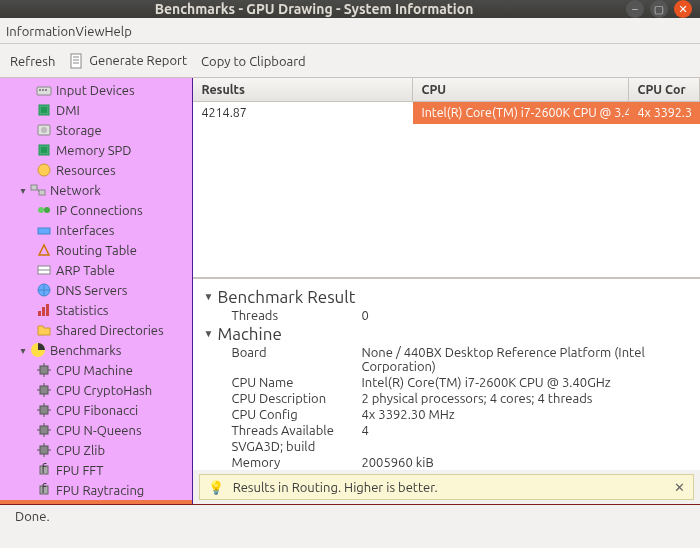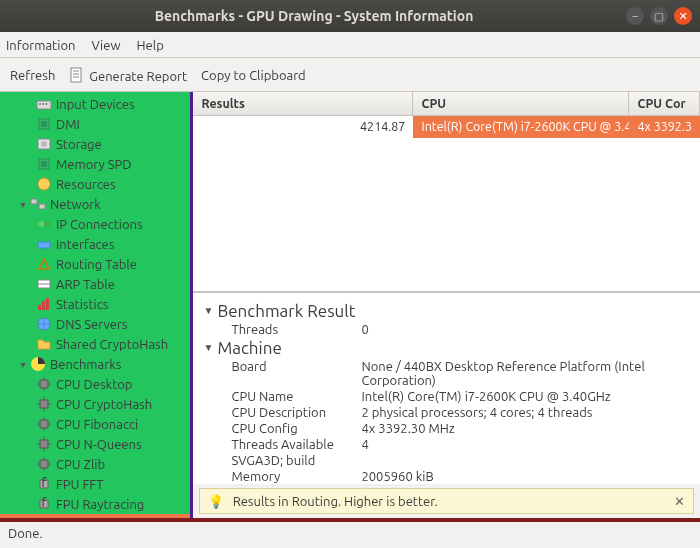--- a/index.html
+++ b/index.html
@@ -1,54 +1,54 @@
 <!DOCTYPE html>
 <html><head>
 <meta charset="utf-8">
 <style>
 * { margin:0; padding:0; box-sizing:border-box; font-family:"Ubuntu","Segoe UI",sans-serif; font-size:13px; color:#3c3c3c }
 body { background:#f2f1f0; width:700px; height:548px; overflow:hidden }
-.titlebar { background:linear-gradient(#4a4a48,#3c3b37); height:32px; display:flex; align-items:center; padding:0 8px; color:#ddd }
+.titlebar { background:linear-gradient(#4a4a48,#3c3b37); height:18px; display:flex; align-items:center; padding:0 8px; color:#ddd }
 .titlebar .title { flex:1; text-align:center; font-weight:bold; font-size:14px; color:#dfdbd2 }
 .titlebar .wbtn { width:18px; height:18px; border-radius:9px; margin-left:6px; display:flex; align-items:center; justify-content:center; font-size:11px; cursor:pointer }
 .min,.max { background:#555; color:#ccc }
 .close { background:#e95420; color:#fff }
-.menubar { background:#f2f1f0; height:26px; display:flex; align-items:center; padding:0 6px; border-bottom:1px solid #d0ccc5; gap:16px }
+.menubar { background:#f2f1f0; height:26px; display:flex; align-items:center; padding:0 6px; border-bottom:1px solid #d0ccc5; gap:0 }
 .menubar span { cursor:pointer }
 .toolbar { background:#f2f1f0; height:34px; display:flex; align-items:center; padding:0 10px; border-bottom:1px solid #c8c4bd; gap:14px }
-.toolbar .tb { cursor:pointer; display:flex; align-items:flex-end; gap:4px }
+.toolbar .tb { cursor:pointer; display:flex; align-items:flex-start; gap:4px }
 .tb-icon { width:16px; height:16px }
 .content { display:flex; height:426px }
-.tree { width:198px; border-right:3px solid #4c1d95; background:#22c55e; overflow-y:auto; padding:2px 0 }
+.tree { width:198px; border-right:1px solid #4c1d95; background:#f0abfc; overflow-y:auto; padding:2px 0 }
 .tree-item { display:flex; align-items:center; height:20px; padding:0 4px; cursor:pointer; white-space:nowrap }
 .tree-item.l1 { padding-left:18px }
 .tree-item.l2 { padding-left:36px }
 .tree-item.sel { background:#f07746; color:#fff }
 .tree-item.sel span { color:#fff }
 .icon { width:16px; height:16px; margin-right:4px; display:inline-flex; align-items:center; justify-content:center; flex-shrink:0 }
 .exp { width:10px; text-align:center; color:#555; font-size:10px; margin-right:2px }
 .right { flex:1; display:flex; flex-direction:column; background:#f2f1f0 }
 .tablewrap { height:200px; background:#fff; border-bottom:1px solid #c8c4bd; overflow:hidden }
 .tbl-head { display:flex; height:24px; background:linear-gradient(#f6f5f3,#e6e4e0); border-bottom:1px solid #c8c4bd }
 .tbl-head div { border-right:1px solid #c8c4bd; padding:4px 8px; font-weight:bold; font-size:12.5px }
 .th1 { width:220px } .th2 { width:216px } .th3 { flex:1 }
 .tbl-row { display:flex; height:22px; background:#f07746; color:#fff }
 .tbl-row div { padding:3px 8px; font-size:12.5px; color:#fff; white-space:nowrap; overflow:hidden }
-.td1 { width:220px; background:#fff; color:#333 !important; text-align:right }
+.td1 { width:220px; background:#fff; color:#333 !important; text-align:left }
 .td2 { width:216px } .td3 { flex:1 }
 .details { flex:1; background:#fff; border-top:1px solid #c8c4bd; padding:6px 10px; overflow:auto; font-size:12.5px }
 .dgroup { display:flex; align-items:center; margin:2px 0 }
 .darrow { width:14px; color:#555; font-size:10px }
 .dlabel { font-size:17px }
 .drow { display:flex; margin:2px 0 2px 28px }
 .dk { width:130px } .dv { flex:1 }
 .hint { margin:4px 6px; background:#fbf7d5; border:1px solid #d8d29a; height:26px; display:flex; align-items:center; padding:0 8px; gap:8px }
 .hint .bulb { color:#d7a300 }
 .hint .x { margin-left:auto; cursor:pointer; color:#666 }
-.status { height:24px; border-top:4px solid #7f1d1d; padding:4px 8px; font-size:12.5px }
+.status { height:24px; border-top:1px solid #7f1d1d; padding:4px 15px; font-size:12.5px }
 svg { width:16px; height:16px }
 </style>
 </head>
 <body>
 
 <div class="titlebar">
   <span class="title">Benchmarks - GPU Drawing - System Information</span>
   <span class="wbtn min">–</span>
   <span class="wbtn max">▢</span>
   <span class="wbtn close">✕</span>
@@ -167,43 +167,43 @@
           <svg viewBox="0 0 16 16">
             <rect x="2" y="4" width="12" height="8" fill="#fff" stroke="#888"></rect>
             <line x1="2" y1="8" x2="14" y2="8" stroke="#888"></line>
           </svg>
         </span>
         <span>ARP Table</span>
       </div>
       <div class="tree-item l2">
         <span class="icon">
           <svg viewBox="0 0 16 16">
+            <circle cx="8" cy="8" r="6" fill="#6af" stroke="#48c"></circle>
+            <path d="M2 8 H14 M8 2 V14" stroke="#48c"></path>
+          </svg>
+        </span>
+        <span>DNS Servers</span>
+      </div>
+      <div class="tree-item l2">
+        <span class="icon">
+          <svg viewBox="0 0 16 16">
             <rect x="2" y="9" width="3" height="5" fill="#c44"></rect>
             <rect x="6" y="5" width="3" height="9" fill="#c44"></rect>
             <rect x="10" y="2" width="3" height="12" fill="#c44"></rect>
           </svg>
         </span>
         <span>Statistics</span>
       </div>
       <div class="tree-item l2">
         <span class="icon">
           <svg viewBox="0 0 16 16">
-            <circle cx="8" cy="8" r="6" fill="#6af" stroke="#48c"></circle>
-            <path d="M2 8 H14 M8 2 V14" stroke="#48c"></path>
-          </svg>
-        </span>
-        <span>DNS Servers</span>
-      </div>
-      <div class="tree-item l2">
-        <span class="icon">
-          <svg viewBox="0 0 16 16">
             <path d="M2 4 H7 L8 6 H14 V13 H2 Z" fill="#fc5" stroke="#c93"></path>
           </svg>
         </span>
-        <span>Shared CryptoHash</span>
+        <span>Shared Directories</span>
       </div>
       <div class="tree-item l1">
         <span class="exp">▾</span>
         <span class="icon">
           <svg viewBox="0 0 16 16">
             <circle cx="8" cy="8" r="7" fill="#fd4"></circle>
             <path d="M8 1 A7 7 0 0 1 15 8 L8 8 Z" fill="#333"></path>
           </svg>
         </span>
         <span>Benchmarks</span>
@@ -211,21 +211,21 @@
       <div class="tree-item l2">
         <span class="icon">
           <svg viewBox="0 0 16 16">
             <rect x="4" y="4" width="8" height="8" fill="#888" stroke="#555"></rect>
             <line x1="8" y1="1" x2="8" y2="4" stroke="#555"></line>
             <line x1="8" y1="12" x2="8" y2="15" stroke="#555"></line>
             <line x1="1" y1="8" x2="4" y2="8" stroke="#555"></line>
             <line x1="12" y1="8" x2="15" y2="8" stroke="#555"></line>
           </svg>
         </span>
-        <span>CPU Desktop</span>
+        <span>CPU Machine</span>
       </div>
       <div class="tree-item l2">
         <span class="icon">
           <svg viewBox="0 0 16 16">
             <rect x="4" y="4" width="8" height="8" fill="#888" stroke="#555"></rect>
             <line x1="8" y1="1" x2="8" y2="4" stroke="#555"></line>
             <line x1="8" y1="12" x2="8" y2="15" stroke="#555"></line>
             <line x1="1" y1="8" x2="4" y2="8" stroke="#555"></line>
             <line x1="12" y1="8" x2="15" y2="8" stroke="#555"></line>
           </svg>

